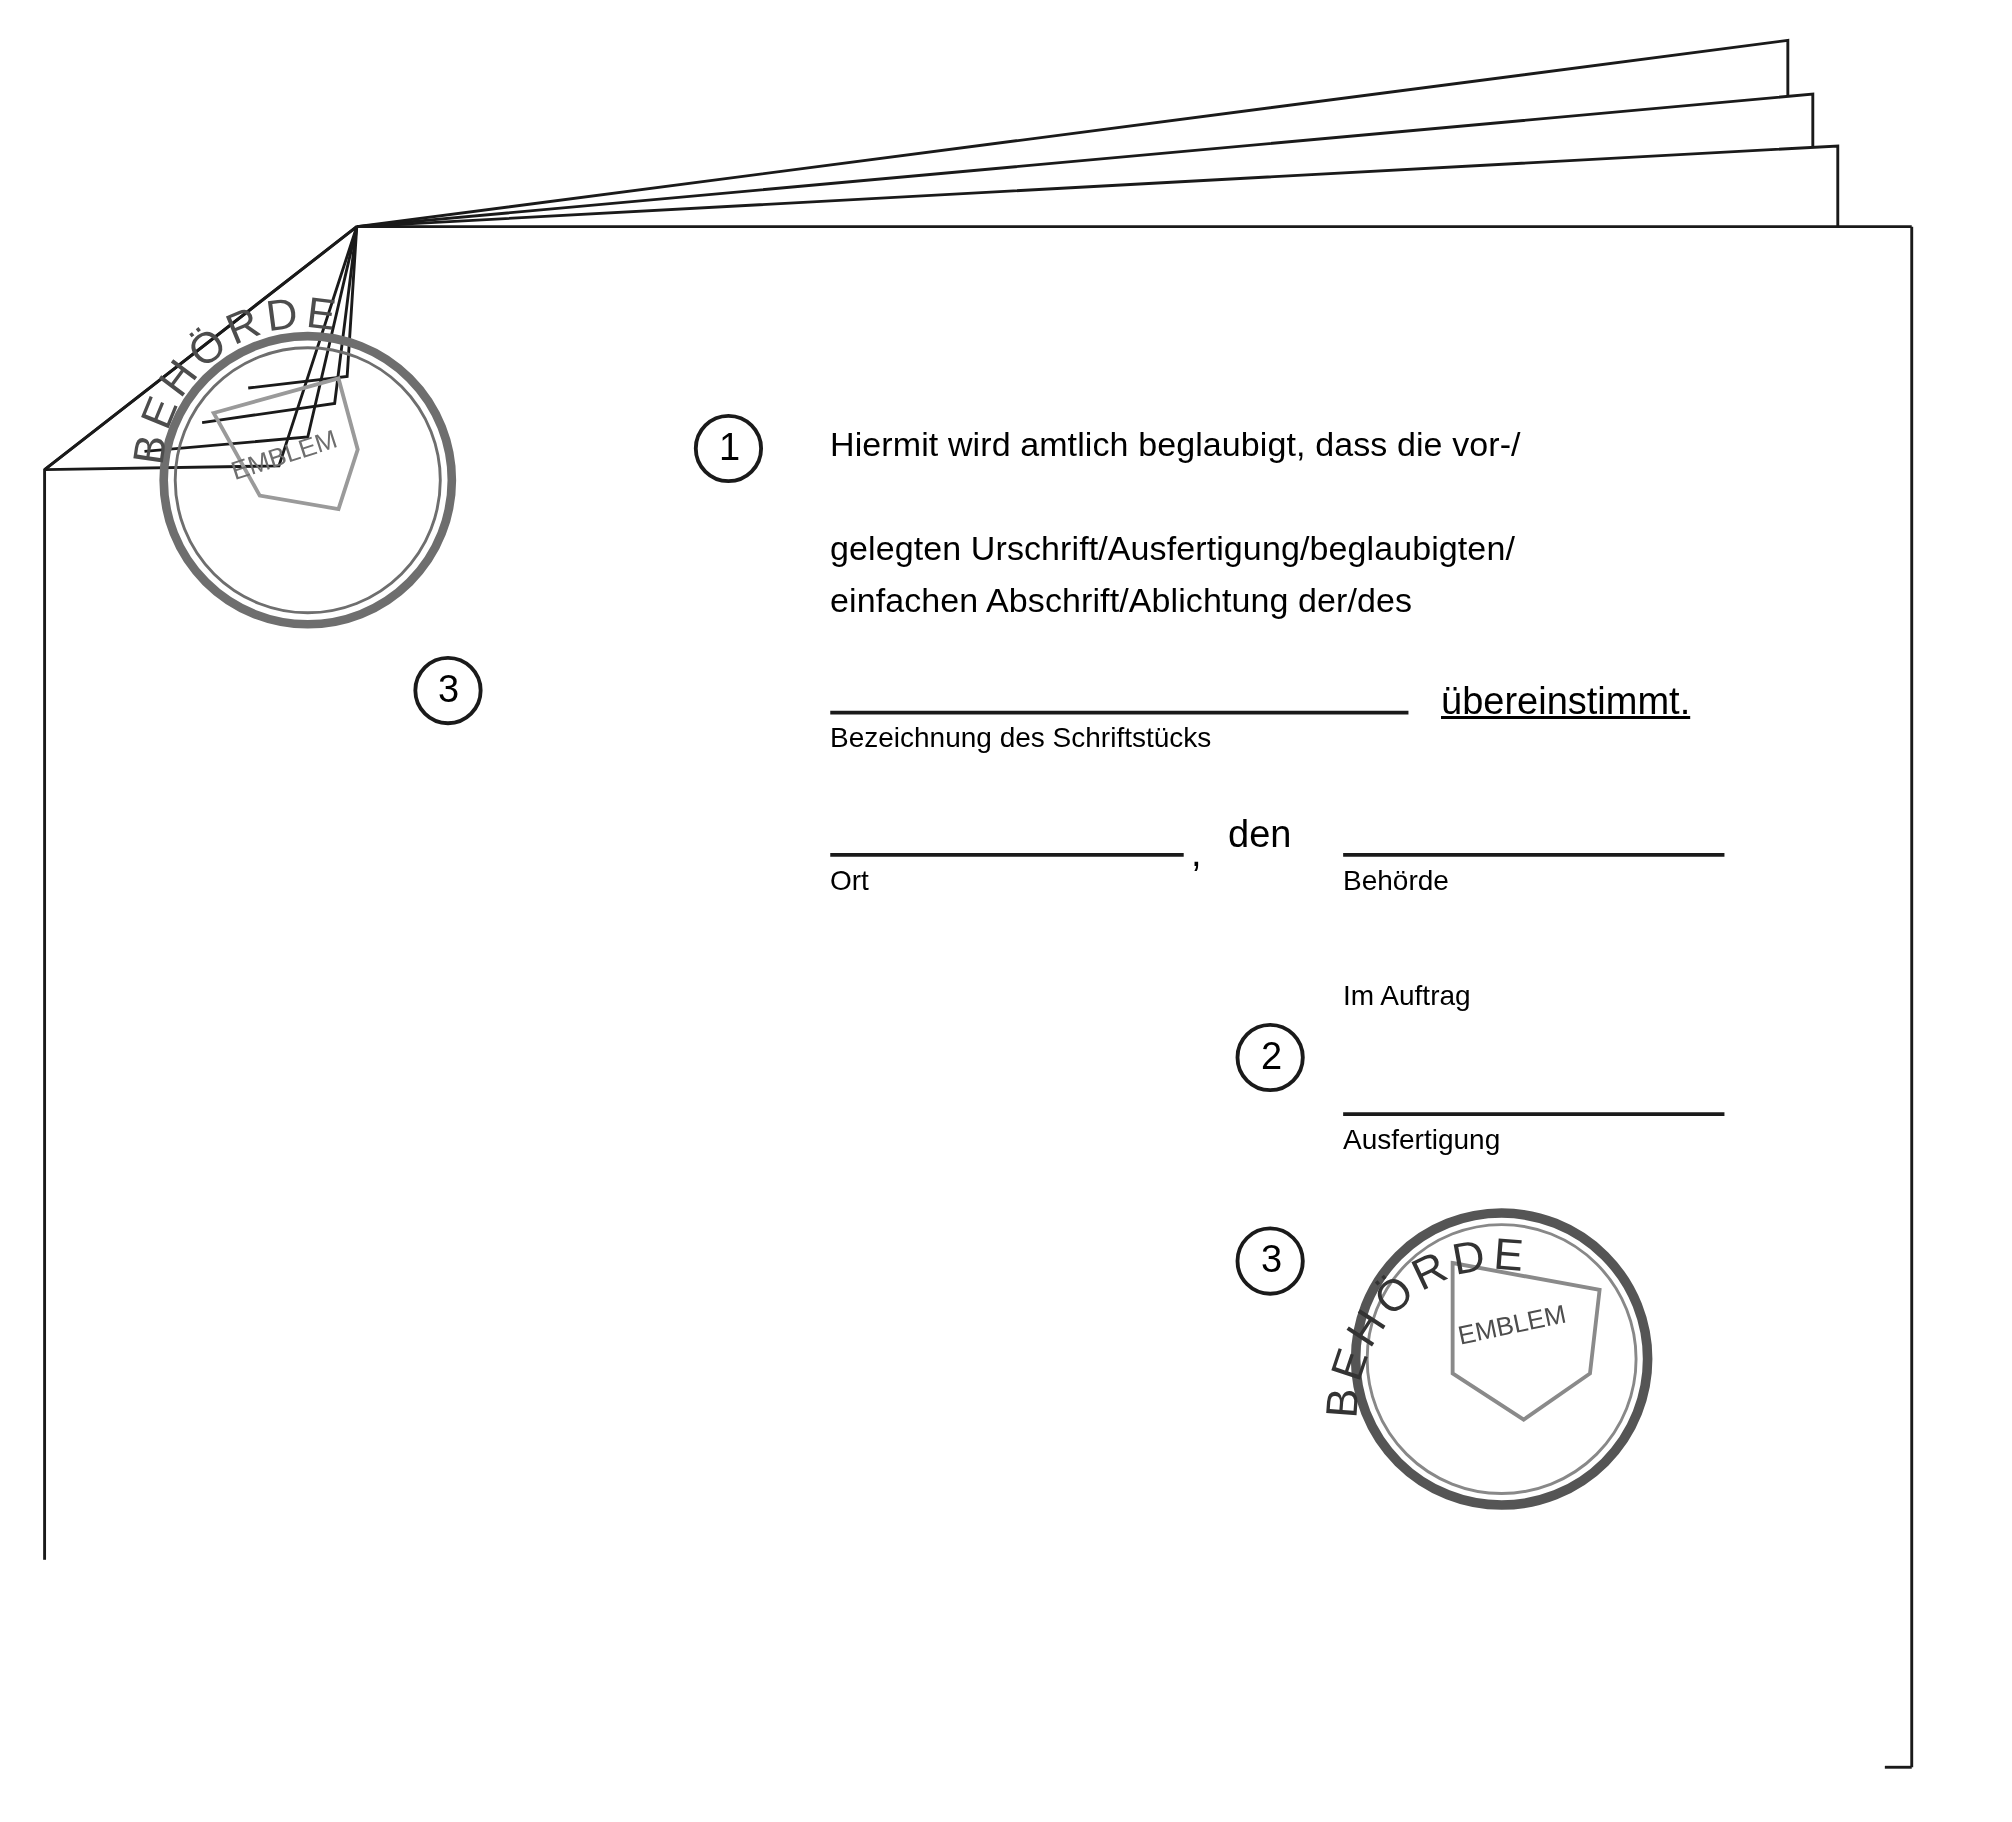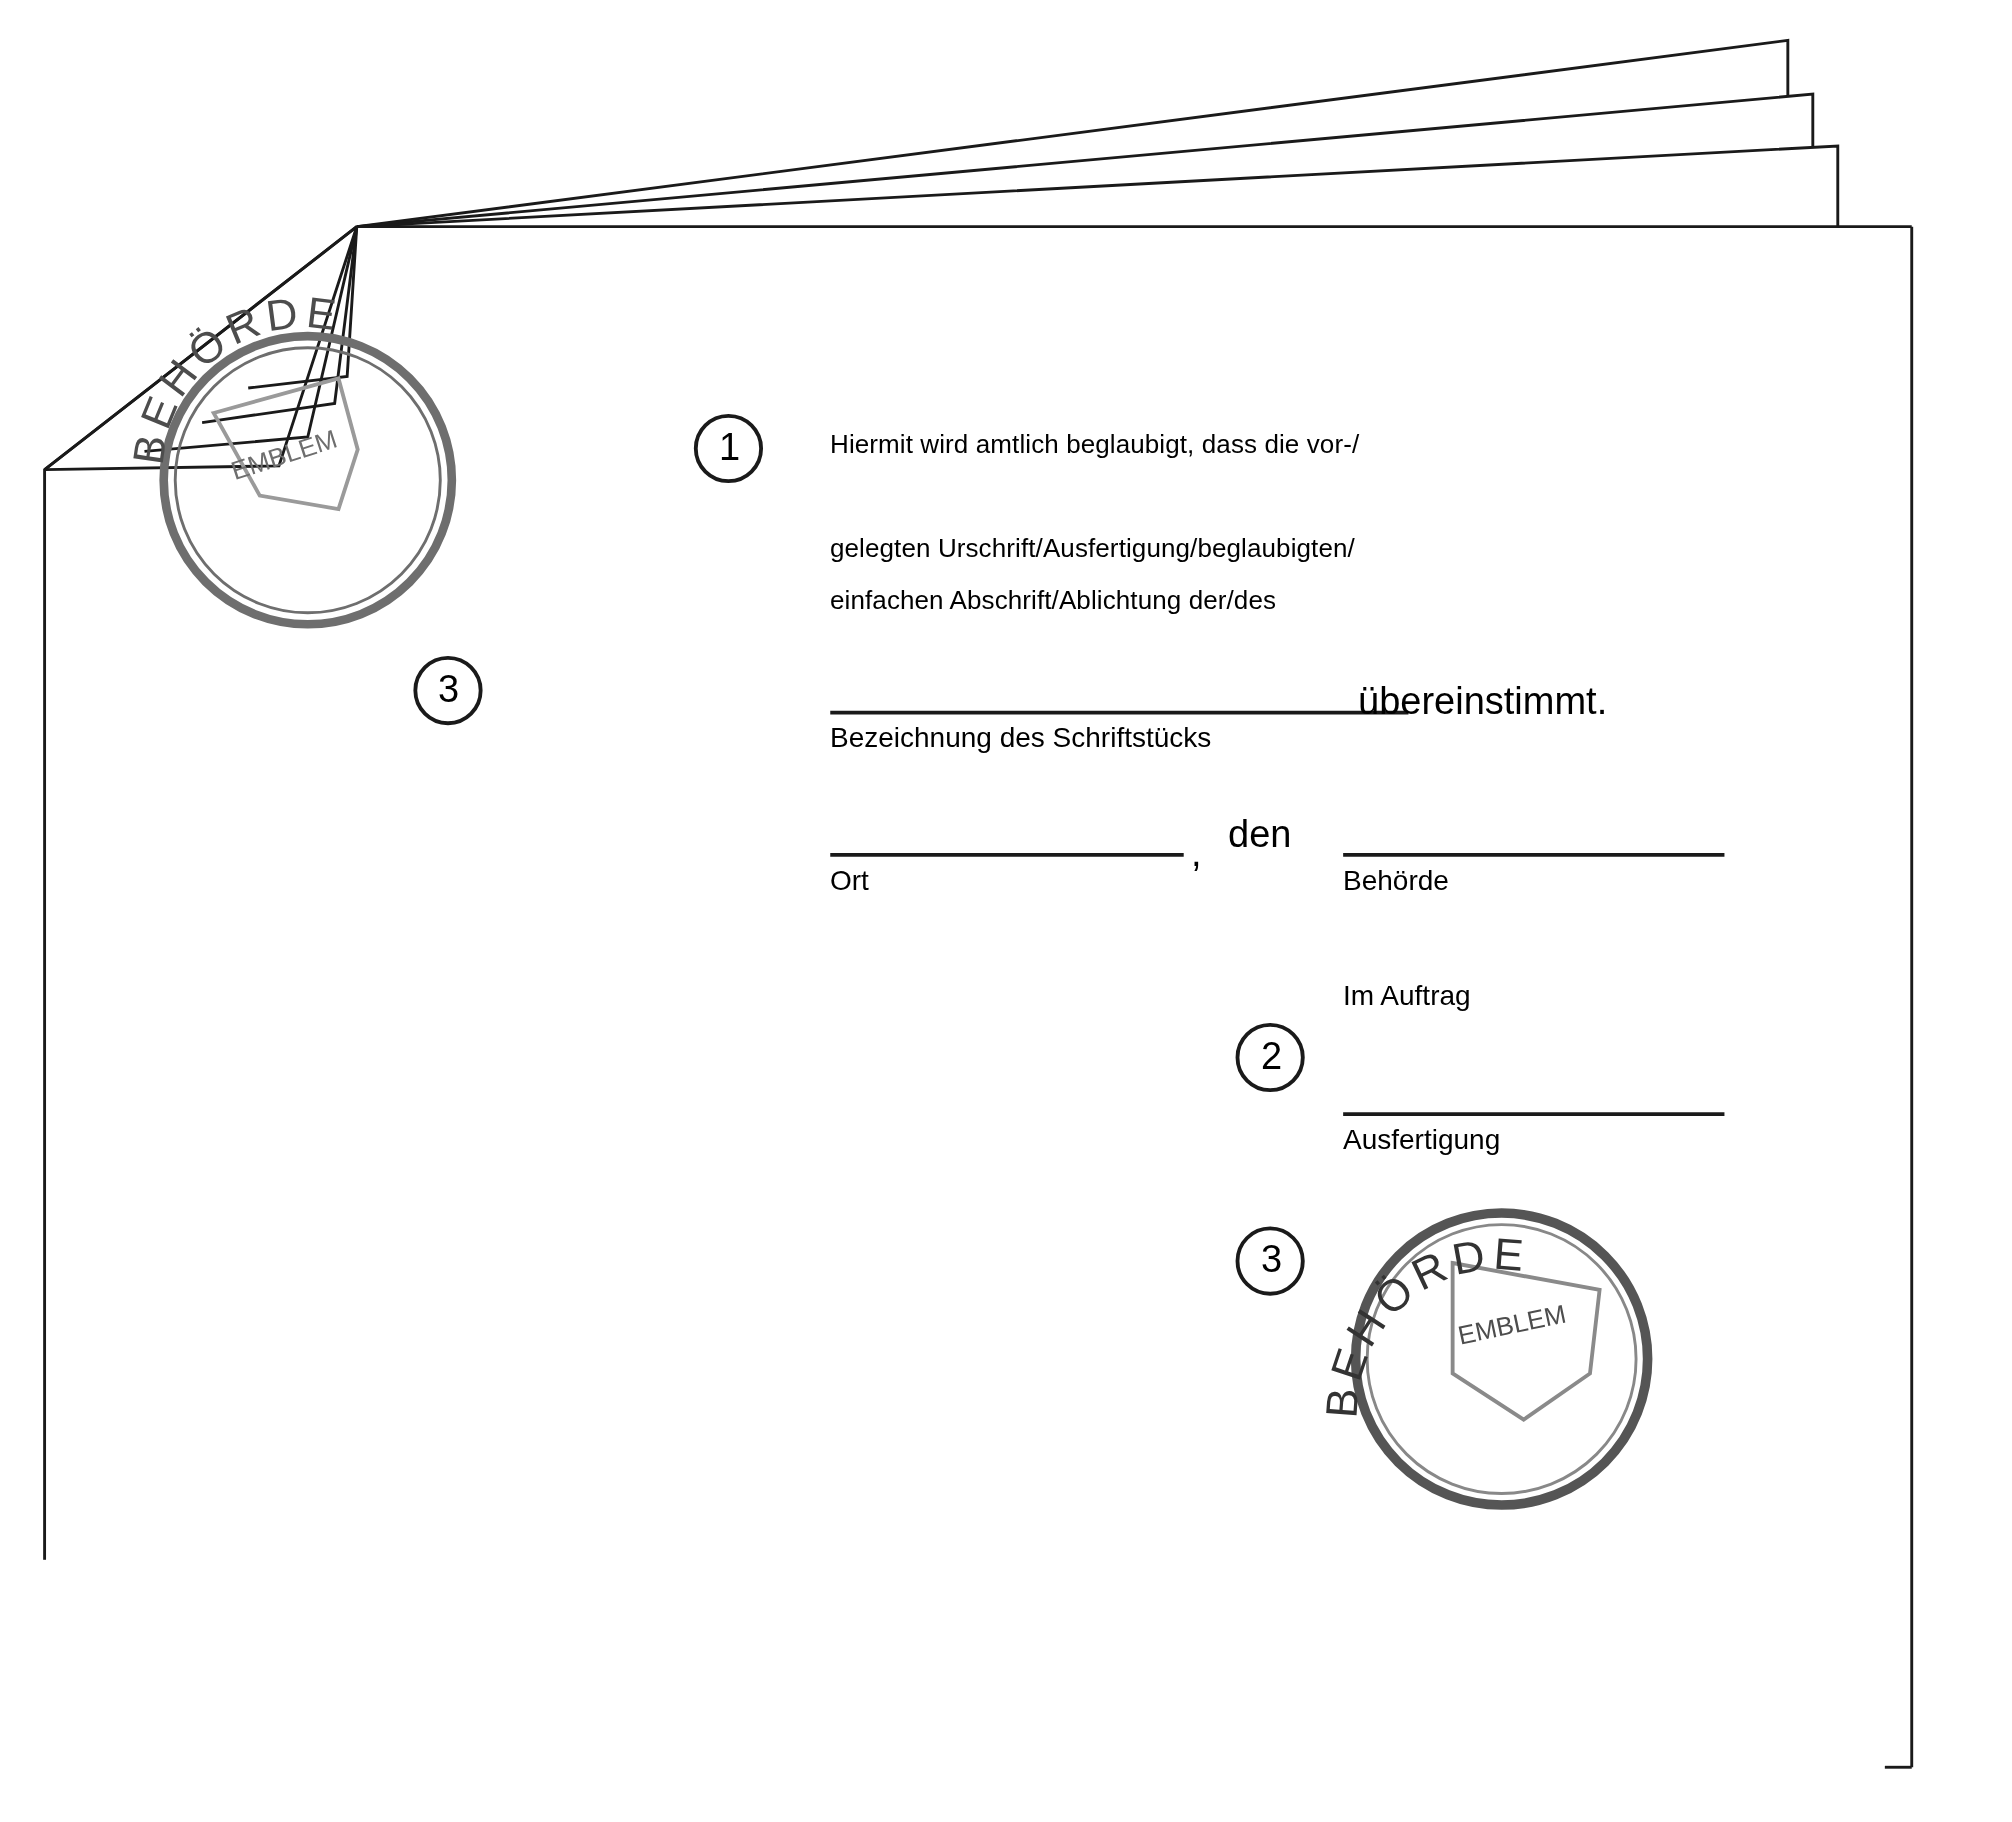--- a/index.html
+++ b/index.html
@@ -27,21 +27,21 @@
     left: 0;
     top: 0;
     width: 2013px;
     height: 1822px;
   }
   .txt {
     position: absolute;
     white-space: pre;
   }
   .body-line {
-    font-size: 26px;
+    font-size: 34px;
     line-height: 52px;
     letter-spacing: 0.1px;
   }
   .caption {
     font-size: 28px;
   }
   .uebereinstimmt {
     font-size: 38px;
   }
   .den-word {
@@ -130,21 +130,21 @@
   <span class="txt body-line" style="left:830px; top:522px;">gelegten Urschrift/Ausfertigung/beglaubigten/</span>
   <span class="txt body-line" style="left:830px; top:574px;">einfachen Abschrift/Ablichtung der/des</span>
 
   <svg class="layer" viewBox="0 0 2095 1897">
     <line x1="864" y1="742" x2="1466" y2="742" stroke="#1a1a1a" stroke-width="4"></line>
     <line x1="864" y1="890" x2="1232" y2="890" stroke="#1a1a1a" stroke-width="4"></line>
     <line x1="1398" y1="890" x2="1795" y2="890" stroke="#1a1a1a" stroke-width="4"></line>
     <line x1="1398" y1="1160" x2="1795" y2="1160" stroke="#1a1a1a" stroke-width="4"></line>
   </svg>
 
-  <span class="txt uebereinstimmt" style="left:1358px; top:680px;">übereinstimmt.</span>
+  <span class="txt uebereinstimmt" style="left:1441px; top:680px;text-decoration:underline;">übereinstimmt.</span>
   <span class="txt caption" style="left:830px; top:722px;">Bezeichnung des Schriftstücks</span>
 
   <span class="txt comma" style="left:1191px; top:832px;">,</span>
   <span class="txt den-word" style="left:1228px; top:813px;">den</span>
   <span class="txt caption" style="left:830px; top:865px;text-align:center;">Ort</span>
   <span class="txt caption" style="left:1343px; top:865px;">Behörde</span>
 
   <span class="txt caption" style="left:1343px; top:980px;">Im Auftrag</span>
   <span class="txt caption" style="left:1343px; top:1124px;">Ausfertigung</span>
 

